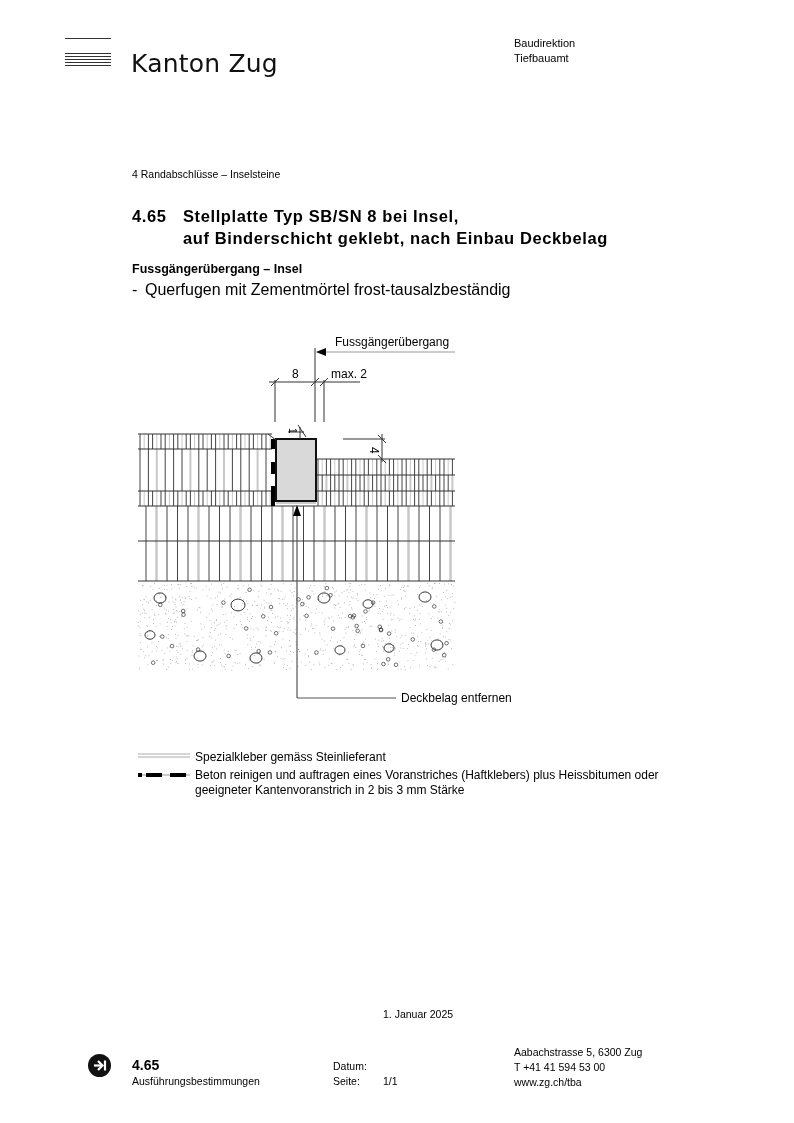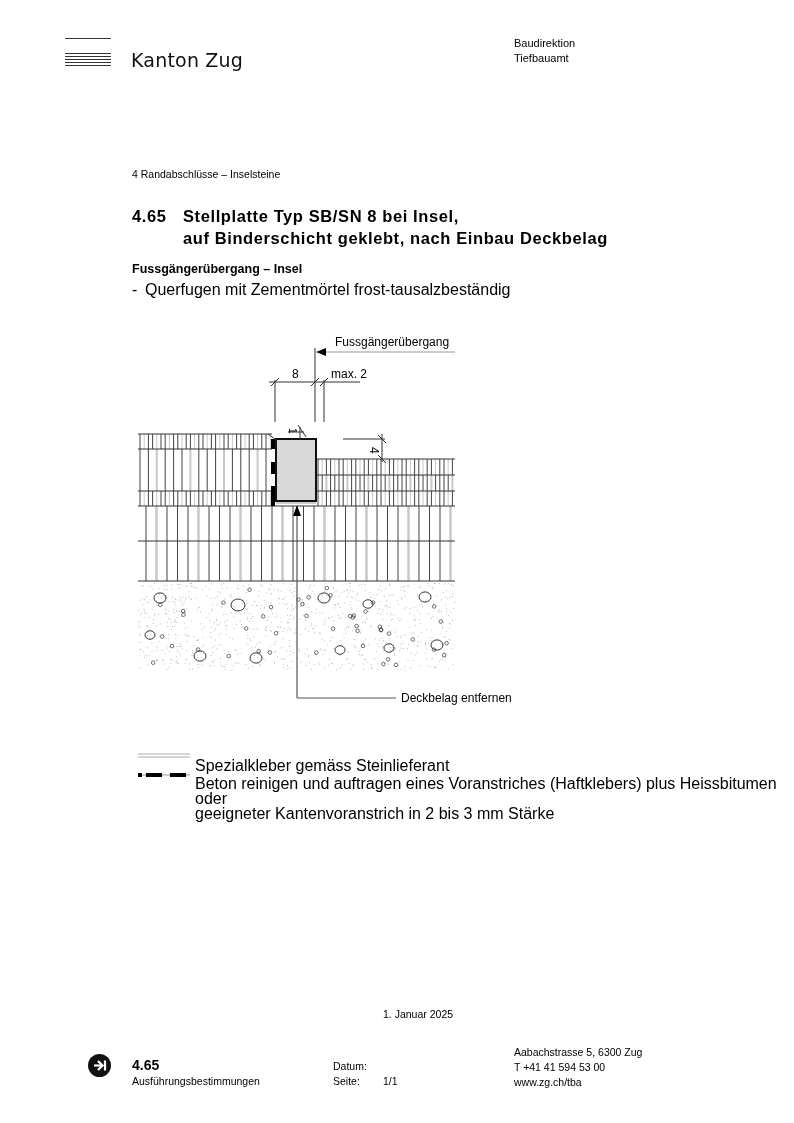--- a/index.html
+++ b/index.html
@@ -3,31 +3,31 @@
 <meta charset="utf-8">
 <style>
   html, body { margin:0; padding:0; background:#ffffff; }
   body { width:794px; height:1123px; position:relative; overflow:hidden;
          font-family:"Liberation Sans", sans-serif; color:#000; }
   .abs { position:absolute; }
   .logo-lines { left:65px; top:38px; width:46px; }
   .logo-lines .top { position:absolute; left:0; top:0; width:46px; height:1px; background:#333; }
   .logo-lines .stack { position:absolute; left:0; top:15px; width:46px; }
   .logo-lines .stack div { height:1px; background:#333; margin-bottom:2px; }
-  .logo-text { left:131px; top:49px; font-family:"DejaVu Sans", sans-serif; font-size:19px; letter-spacing:0.2px; color:#111; }
+  .logo-text { left:131px; top:49px; font-family:"DejaVu Sans", sans-serif; font-size:25px; letter-spacing:0.2px; color:#111; }
   .dept { left:514px; top:36px; font-size:11px; line-height:15px; }
   .section-label { left:132px; top:168px; font-size:10.5px; }
   .title { left:132px; top:205px; font-size:16.5px; font-weight:bold; letter-spacing:0.6px; line-height:22px; }
   .title .num { display:inline-block; width:51px; }
   .title .l2 { padding-left:51px;text-align:center; }
   .subhead { left:132px; top:262px; font-size:12.5px; font-weight:bold; }
   .bullet { left:132px; top:281px; font-size:16px; }
   .bullet .dash { display:inline-block; width:13px; }
   .drawing { left:0; top:0; }
-  .legend-text { left:195px; font-size:16px; line-height:15px;margin-top:8px; }
+  .legend-text { left:195px; font-size:12px; line-height:15px; }
   .footer-icon { left:88px; top:1054px; width:23px; height:23px; border-radius:50%; background:#111; }
   .footer-num { left:132px; top:1057px; font-size:14px; font-weight:bold; }
   .footer-sub { left:132px; top:1075px; font-size:10.5px; }
   .footer-lbl { left:333px; font-size:10.5px; }
   .footer-val { left:383px; font-size:10.5px; }
   .footer-addr { left:514px; font-size:10.5px; line-height:15px; top:1045px; }
   svg text { font-family:"Liberation Sans", sans-serif; }
 </style>
 </head>
 <body>

